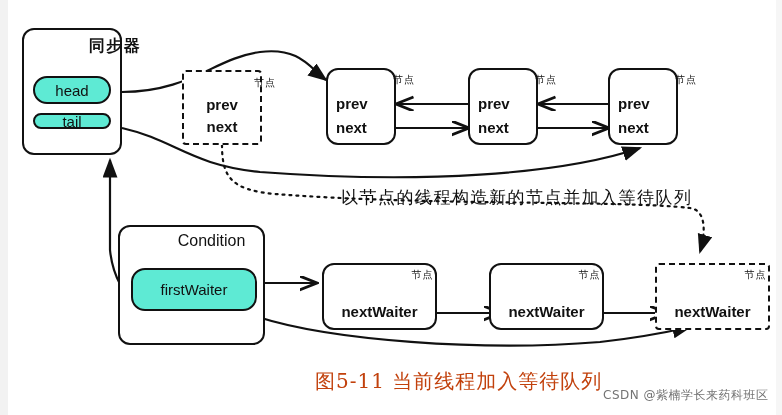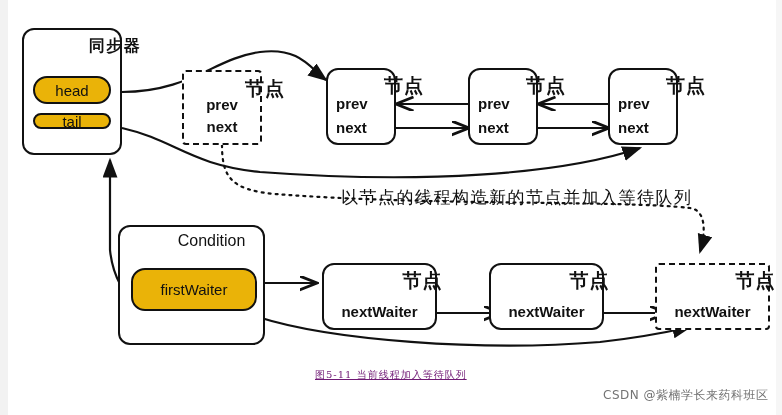--- a/index.html
+++ b/index.html
@@ -33,43 +33,43 @@
     z-index: 3;
   }
   .box.dashed {
     border-style: dashed;
     border-width: 2.5px;
     border-radius: 4px;
   }
   .pill {
     position: absolute;
     box-sizing: border-box;
-    background: #eab308;
+    background: #5eead4;
     border: 2.5px solid #111;
     border-radius: 14px;
     display: flex;
     align-items: center;
     justify-content: center;
     z-index: 4;
     color: #111;
   }
   .ctr-title {
     position: absolute;
     left: 0; right: 0;
     text-align: center;
     color: #111;
     z-index: 5;
   }
   .cn {
     font-family: "DejaVu Sans", sans-serif;
     margin-left: 43px;
   }
   .node-cn {
-    font-size: 19px;
-    font-weight: 700;
+    font-size: 10px;
+    font-weight: 400;
     letter-spacing: 1px;
   }
   .node-field {
     position: absolute;
     left: 0; right: 0;
     text-align: center;
     font-size: 15px;
     font-weight: bold;
     color: #111;
     z-index: 5;
@@ -94,27 +94,26 @@
   .annotation {
     position: absolute;
     color: #111;
     font-size: 17px;
     letter-spacing: 1.5px;
     z-index: 6;
     white-space: nowrap;
   }
   .caption {
     position: absolute;
-    color: #701a75;
-    font-size: 10px;
+    color: #c2410c;
+    font-size: 20px;
     letter-spacing: 1px;
     z-index: 6;
     white-space: nowrap;
     font-family: "DejaVu Serif", serif;
-    text-decoration: underline;
   }
   .watermark {
     position: absolute;
     color: #737373;
     font-size: 12px;
     z-index: 7;
     white-space: nowrap;
     letter-spacing: 0.5px;
   }
   .edge-fade-l {

